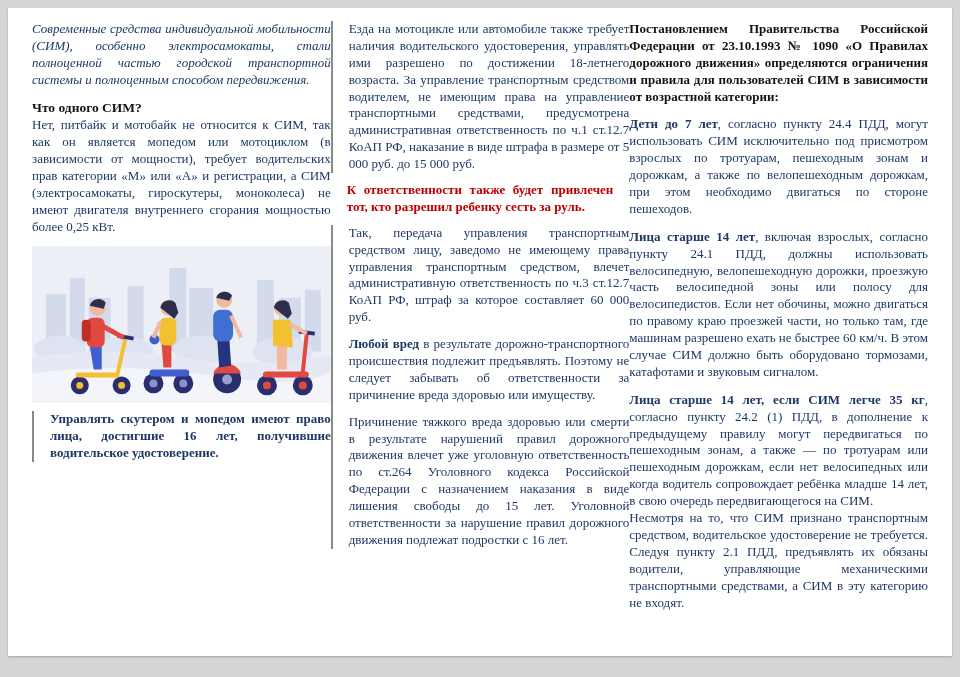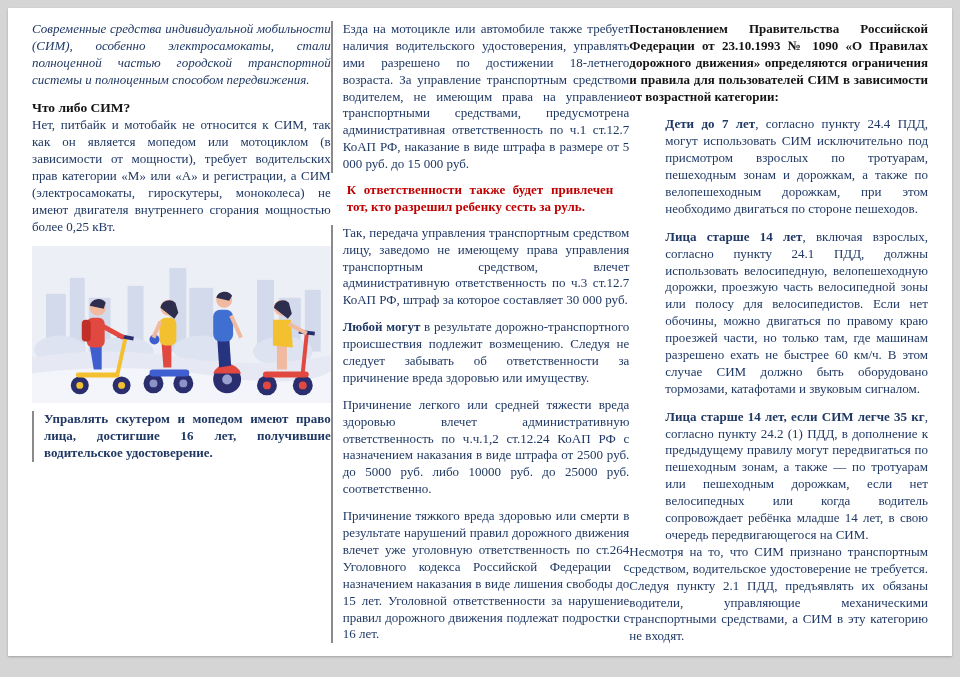--- a/index.html
+++ b/index.html
@@ -51,41 +51,41 @@
     color:var(--accent-red);
     font-weight:bold;
     margin:9px 16px;
   }
   .navy-bold{
     font-weight:bold;
     color:var(--body-text);
   }
   .quote{
     border-left:2px solid var(--quote-border);
-    padding-left:10px;
+    padding-left:16px;
   }
   .quote .para:last-child{margin-bottom:0;}
   .lead-bold{font-weight:bold;}
   .illustration{
     width:100%;
     margin:6px 0 8px 0;
     display:block;
   }
-  .rule{margin-top:11px;margin-left:36px;}
+  .rule{margin-top:11px;}
   .tight{margin-top:0;}
 </style>
 </head>
 <body>
 
 <div class="page">
 
   <div class="col">
     <p class="intro">Современные средства индивидуальной мобильности (СИМ), особенно электросамокаты, стали полноценной частью городской транспортной системы и полноценным способом передвижения.</p>
 
-    <h3 class="q">Что либо СИМ?</h3>
+    <h3 class="q">Что одного СИМ?</h3>
 
     <p class="para">Нет, питбайк и мотобайк не относится к СИМ, так как он является мопедом или мотоциклом (в зависимости от мощности), требует водительских прав категории «М» или «А» и регистрации, а СИМ (электросамокаты, гироскутеры, моноколеса) не имеют двигателя внутреннего сгорания мощностью более 0,25 кВт.</p>
 
     <svg class="illustration" viewBox="0 0 300 158" aria-hidden="true">
       <rect x="0" y="0" width="300" height="158" fill="#edeff7"></rect>
 
       <g fill="#d3daeb">
         <rect x="14" y="48" width="20" height="60"></rect>
         <rect x="38" y="32" width="15" height="76"></rect>
         <rect x="57" y="52" width="22" height="56"></rect>
@@ -171,23 +171,22 @@
   </div>
 
   <div class="col">
     <div class="quote">
       <p class="para">Езда на мотоцикле или автомобиле также требует наличия водительского удостоверения, управлять ими разрешено по достижении 18-летнего возраста. За управление транспортным средством водителем, не имеющим права на управление транспортными средствами, предусмотрена административная ответственность по ч.1 ст.12.7 КоАП РФ, наказание в виде штрафа в размере от 5 000 руб. до 15 000 руб.</p>
     </div>
 
     <p class="red-bold">К ответственности также будет привлечен тот, кто разрешил ребенку сесть за руль.</p>
 
     <div class="quote">
-      <p class="para">Так, передача управления транспортным средством лицу, заведомо не имеющему права управления транспортным средством, влечет административную ответственность по ч.3 ст.12.7 КоАП РФ, штраф за которое составляет 30 000 руб.</p>
-      <p class="para"><span class="lead-bold">Любой могут</span><span> в результате дорожно-транспортного происшествия подлежит возмещению. Следуя не следует забывать об ответственности за причинение вреда здоровью или имуществу.</span></p>
-      <p class="para">Причинение легкого или средней тяжести вреда здоровью влечет административную ответственность по ч.ч.1,2 ст.12.24 КоАП РФ с назначением наказания в виде штрафа от 2500 руб. до 5000 руб. либо 10000 руб. до 25000 руб. соответственно.</p>
+      <p class="para">Так, передача управления транспортным средством лицу, заведомо не имеющему права управления транспортным средством, влечет административную ответственность по ч.3 ст.12.7 КоАП РФ, штраф за которое составляет 60 000 руб.</p>
+      <p class="para"><span class="lead-bold">Любой вред</span><span> в результате дорожно-транспортного происшествия подлежит предъявлять. Поэтому не следует забывать об ответственности за причинение вреда здоровью или имуществу.</span></p>
       <p class="para">Причинение тяжкого вреда здоровью или смерти в результате нарушений правил дорожного движения влечет уже уголовную ответственность по ст.264 Уголовного кодекса Российской Федерации с назначением наказания в виде лишения свободы до 15 лет. Уголовной ответственности за нарушение правил дорожного движения подлежат подростки с 16 лет.</p>
     </div>
 
   </div>
 
   <div class="col">
     <p class="para navy-bold" style="color:var(--heading-text)">Постановлением Правительства Российской Федерации от 23.10.1993 № 1090 «О Правилах дорожного движения» определяются ограничения и правила для пользователей СИМ в зависимости от возрастной категории:</p>
 
     <p class="para rule"><span class="lead-bold">Дети до 7 лет</span><span>, согласно пункту 24.4 ПДД, могут использовать СИМ исключительно под присмотром взрослых по тротуарам, пешеходным зонам и дорожкам, а также по велопешеходным дорожкам, при этом необходимо двигаться по стороне пешеходов.</span></p>
 

